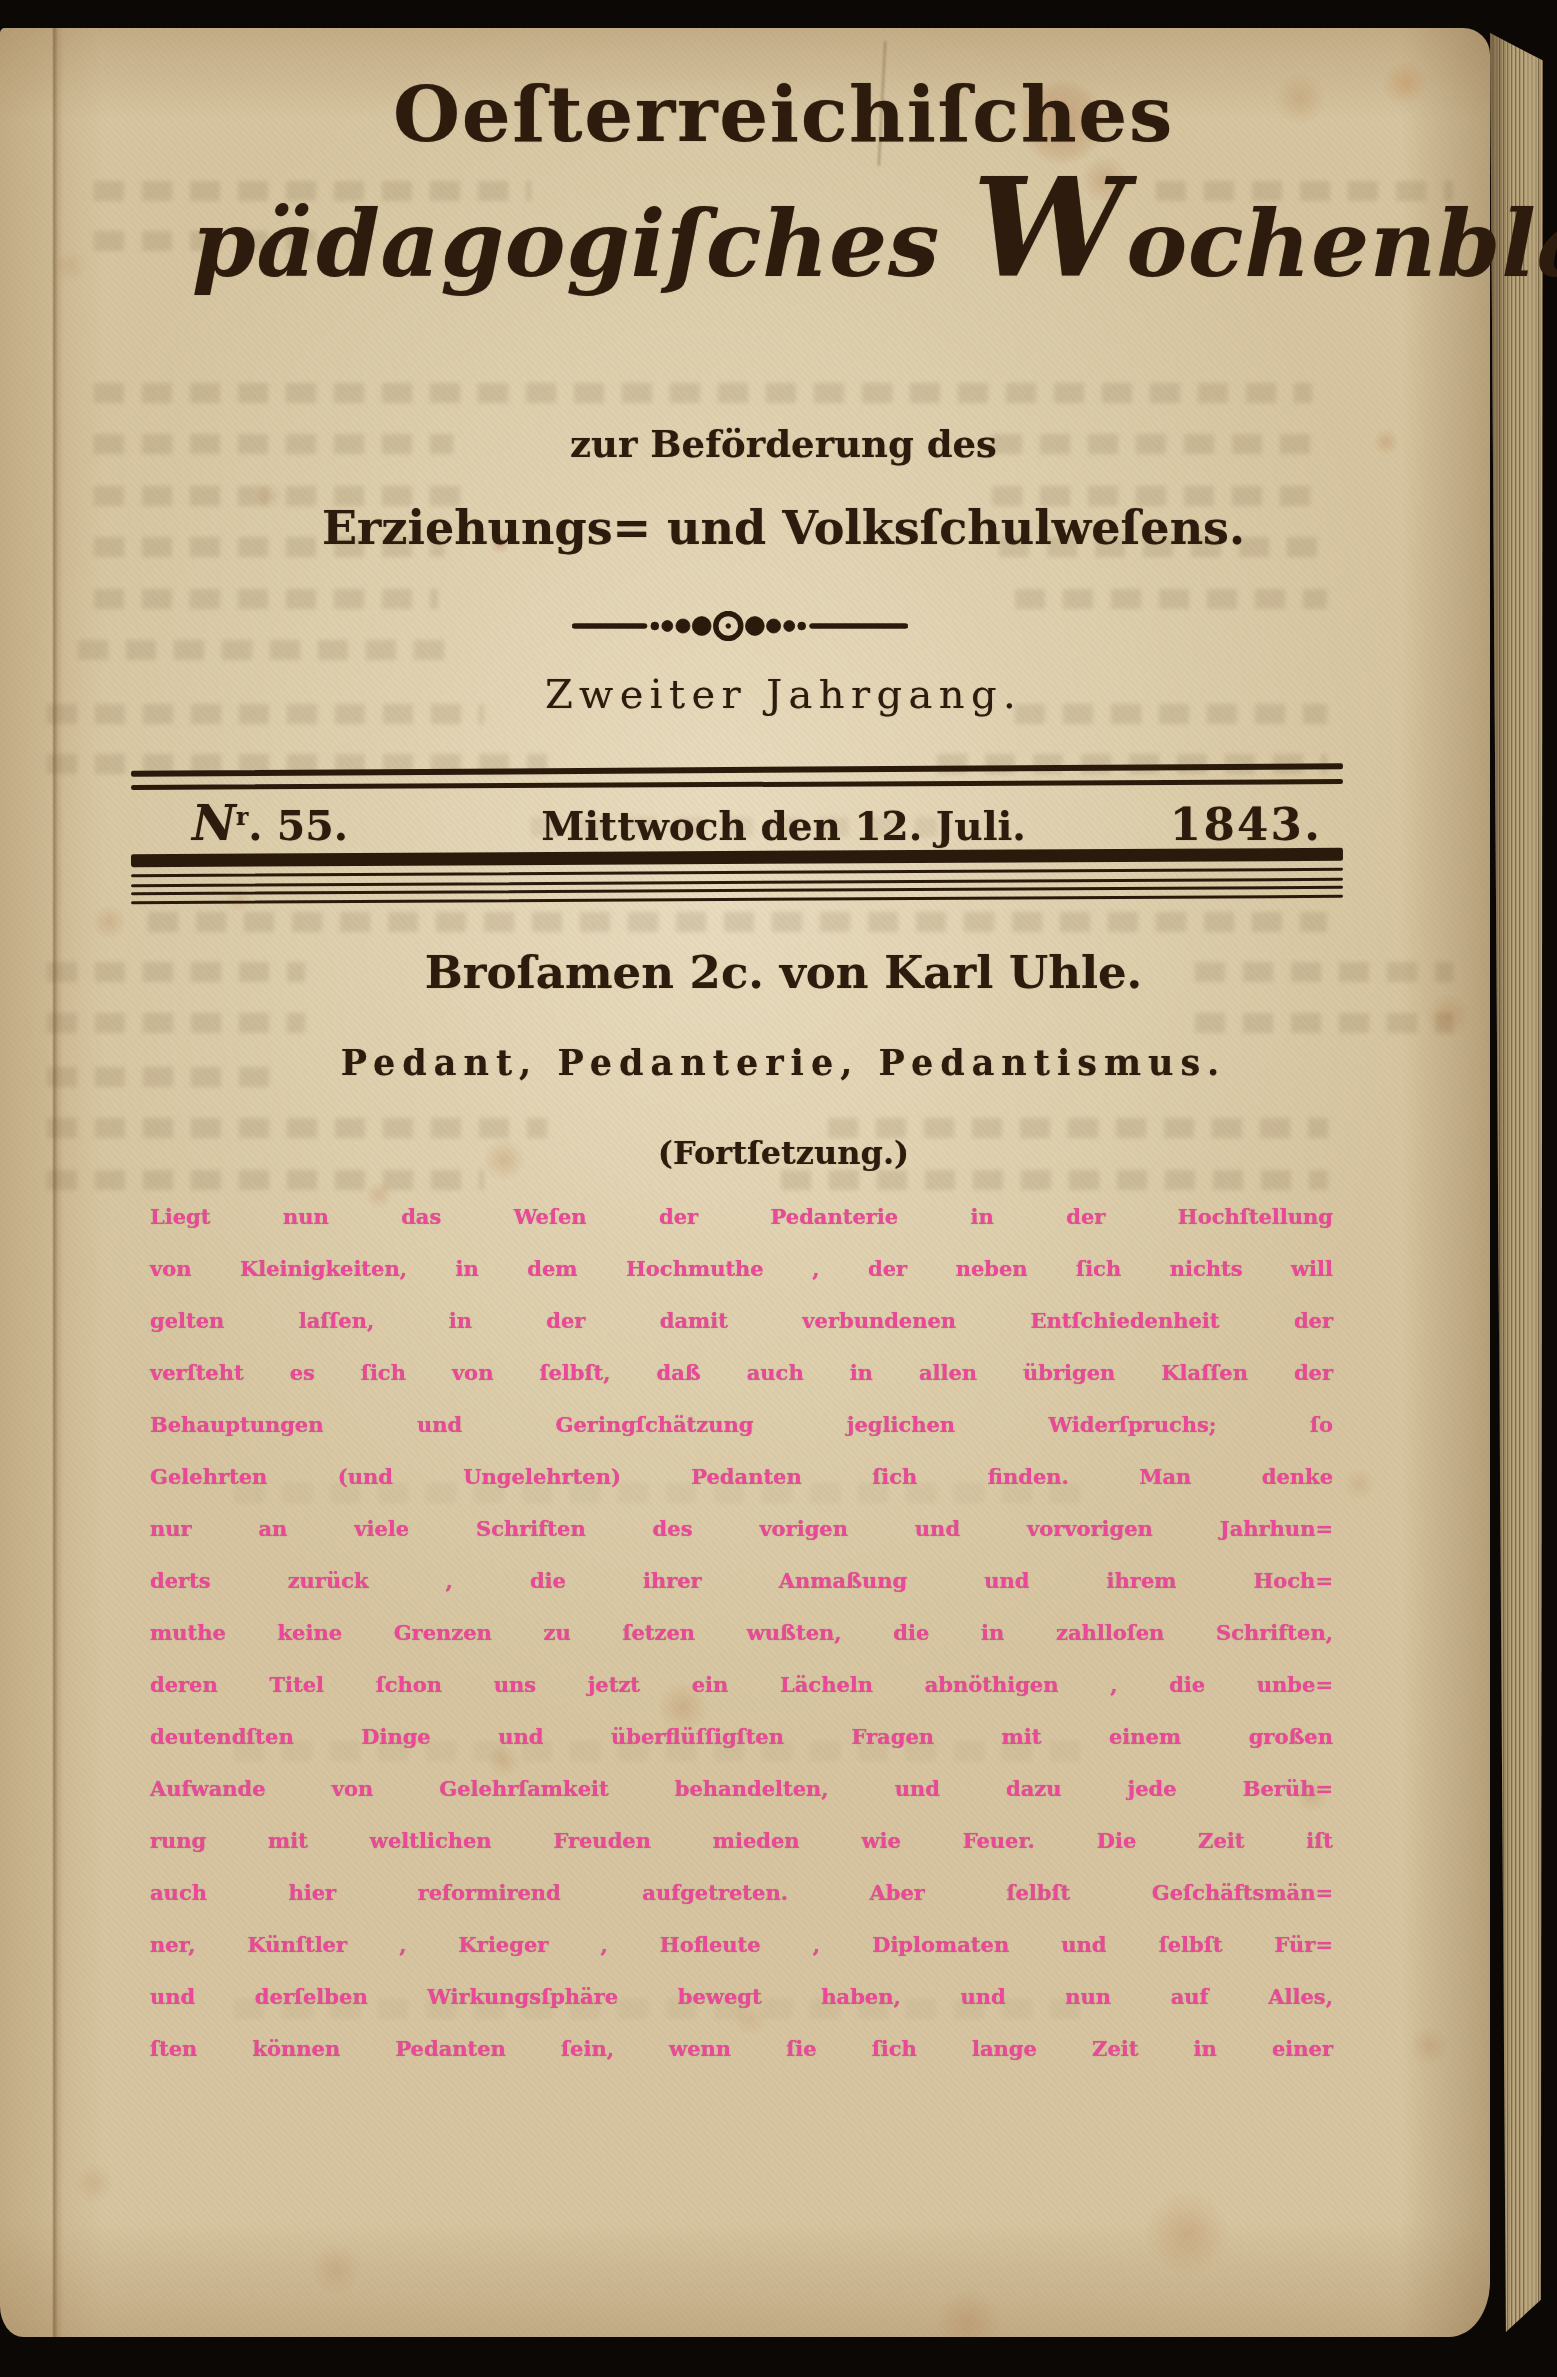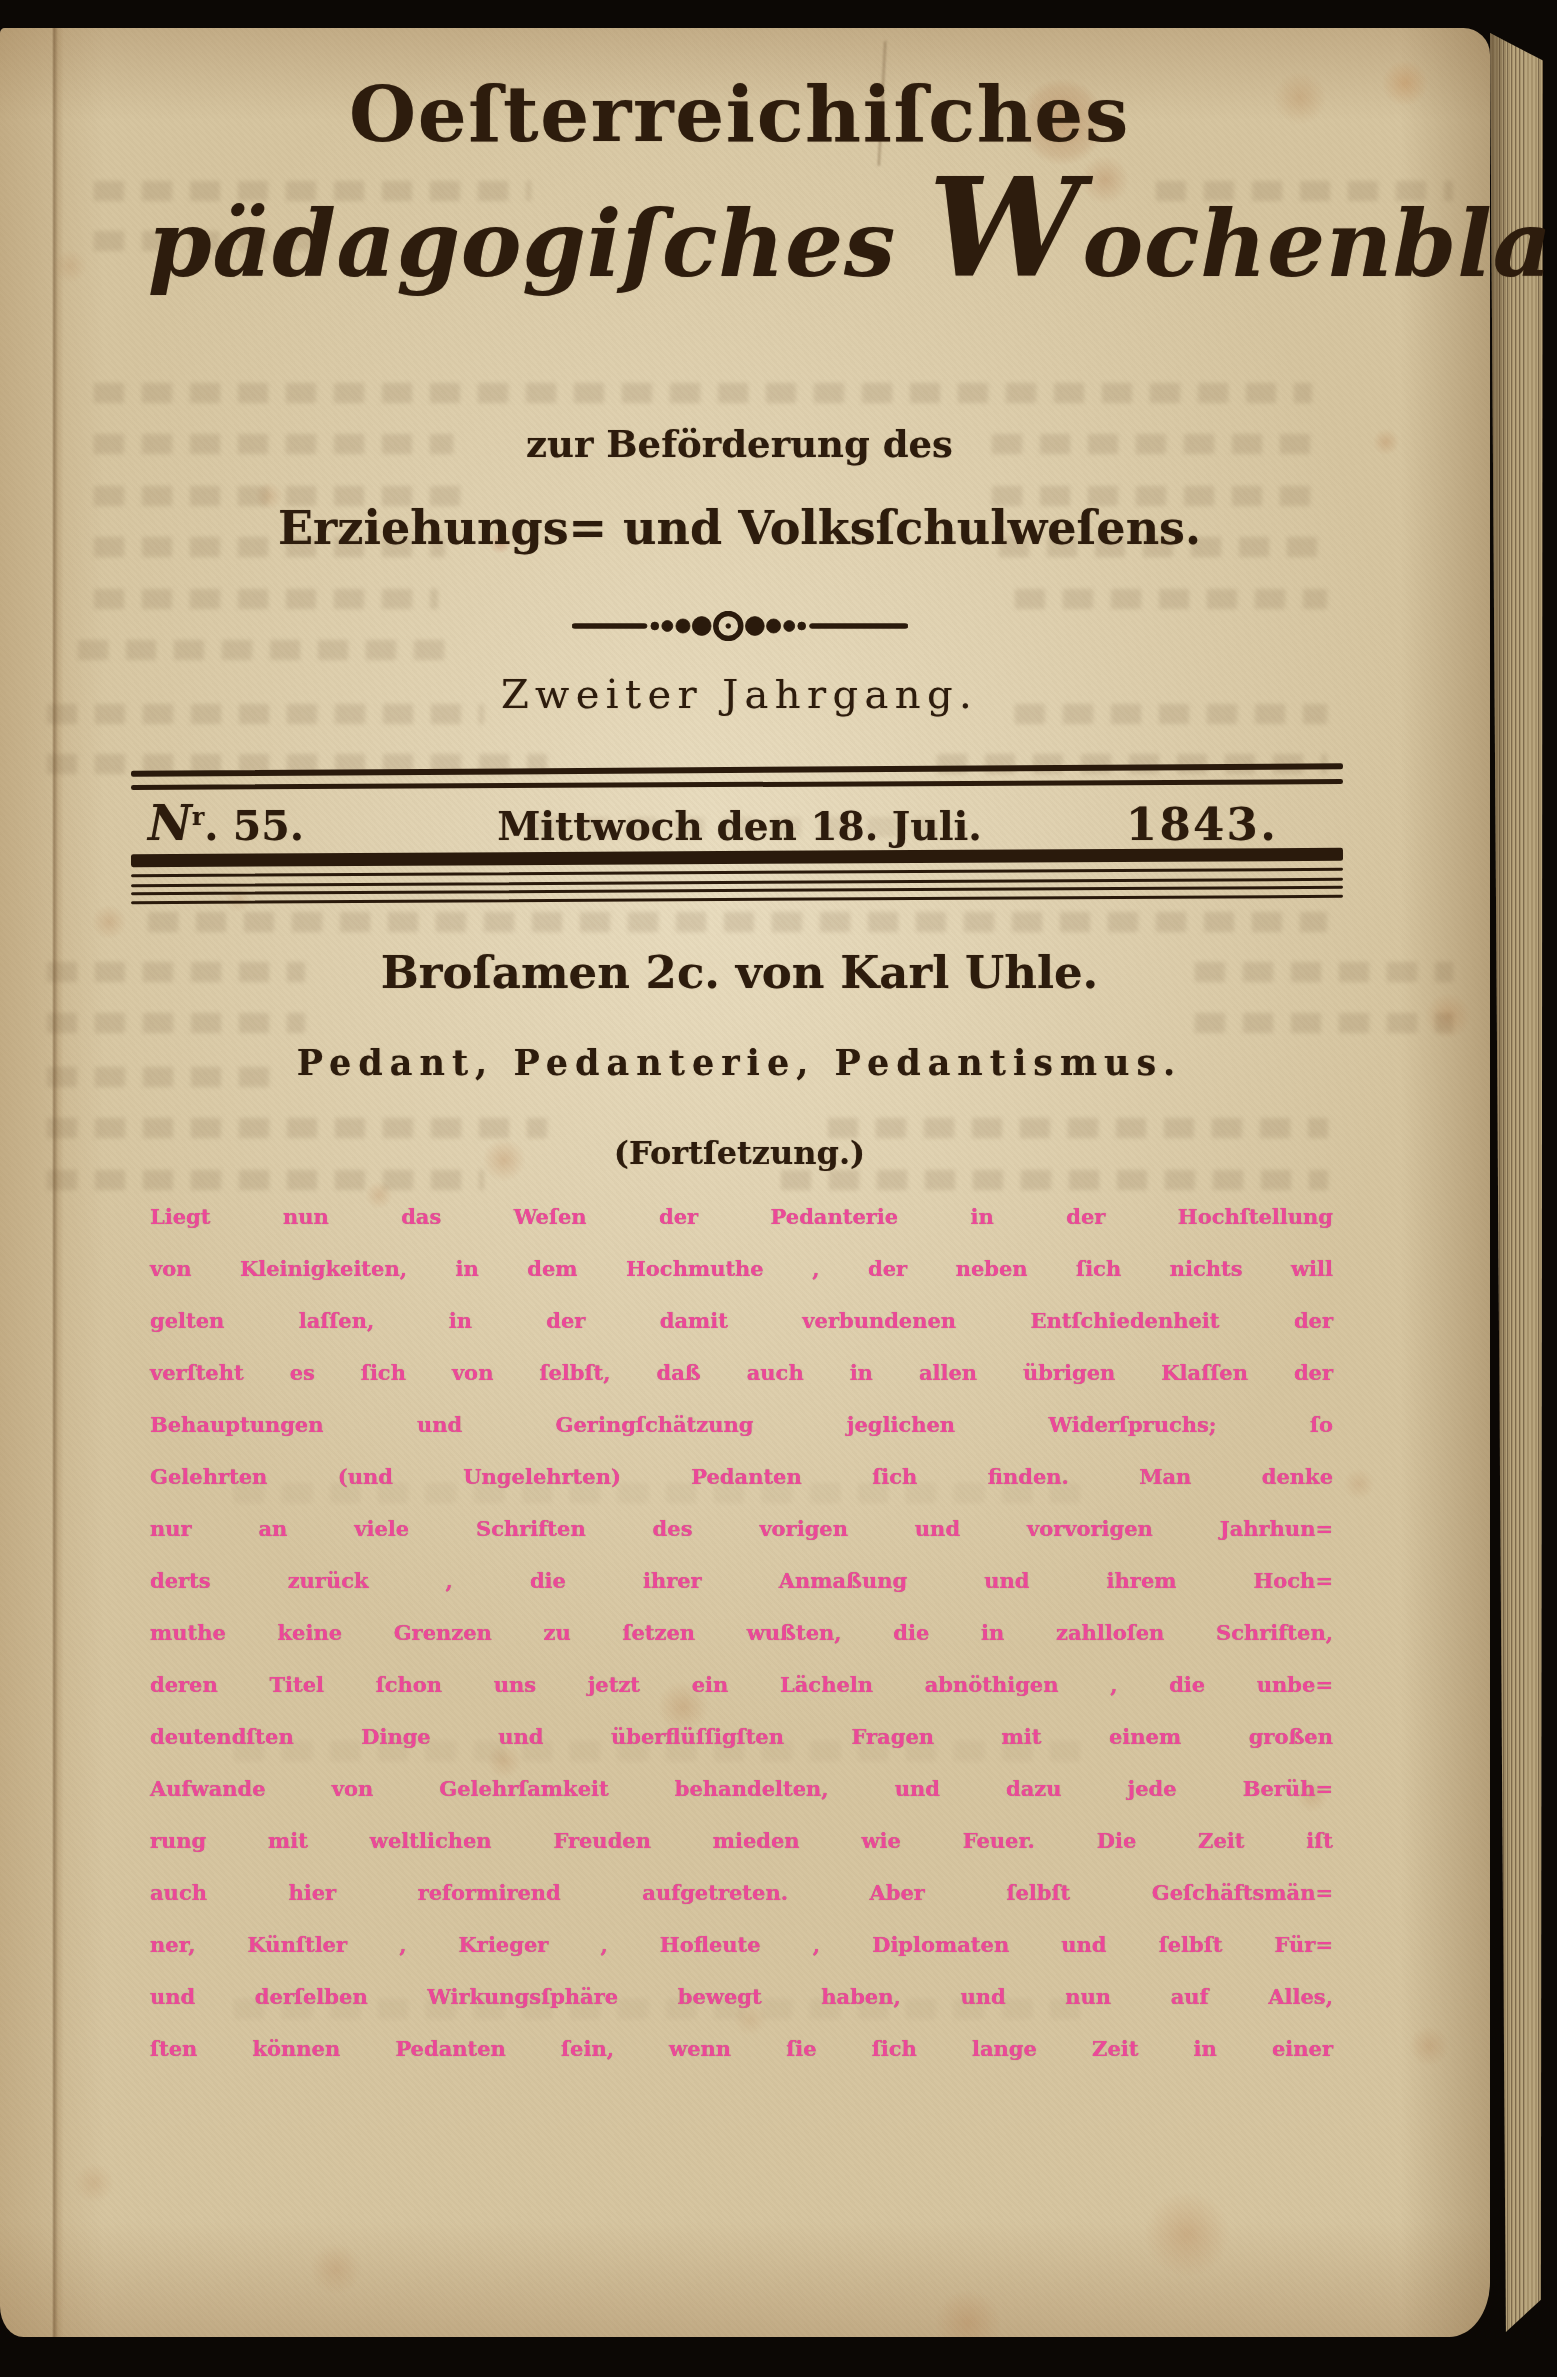--- a/index.html
+++ b/index.html
@@ -63,21 +63,21 @@
     position:absolute;left:881px;top:41px;width:2.3px;height:125px;
     background:rgba(120,95,65,.5);filter:blur(0.8px);transform:rotate(3deg);
   }
   
   .bleed-row{
     position:absolute;height:20px;opacity:.22;filter:blur(2px);
     background:repeating-linear-gradient(90deg, rgba(100,75,45,.6) 0 30px, rgba(100,75,45,0) 30px 48px);
   }
   
   .center-block{position:absolute;left:148px;width:1183px;text-align:center;}
-  .ink{color:#2d1c0d;text-shadow:0 0 0.9px rgba(60,40,20,.5);}
+  .ink{color:#2d1c0d;text-shadow:0 0 0.9px rgba(60,40,20,.5);margin-left:44px;}
   .masthead-1{top:69px;font-size:77px;font-weight:bold;letter-spacing:1.6px;}
   .masthead-2{top:191px;font-size:91px;font-weight:bold;font-style:italic;letter-spacing:0.8px;white-space:nowrap;}
   .masthead-2 .word-blackletter{display:inline-block;}
   .masthead-2 .word-blackletter::first-letter{font-size:1.5em;line-height:0;}
   .subtitle-1{top:422px;font-size:37px;font-weight:bold;}
   .subtitle-2{top:501px;font-size:46px;font-weight:bold;}
   .ornament-wrap{top:611px;}
   .volume{top:671px;font-size:40px;font-weight:normal;letter-spacing:.16em;}
   .rule{position:absolute;background:#2a1a0c;border-radius:2.3px;}
   .rule-a{left:131px;top:767px;width:1212px;height:5.5px;transform:rotate(-.35deg);}
@@ -179,21 +179,21 @@
     </svg>
   </div>
 
   <div class="center-block ink volume">Zweiter Jahrgang.</div>
 
   <div class="rule rule-a"></div>
   <div class="rule rule-b"></div>
 
   <div class="issue-row ink">
     <span class="issue-number"><span class="n">N</span><sup>r</sup><span>. 55.</span></span>
-    <span class="issue-date">Mittwoch den 18. Juli.</span>
+    <span class="issue-date">Mittwoch den 12. Juli.</span>
     <span class="issue-year">1843.</span>
   </div>
 
   <div class="rule rule-thick"></div>
   <div class="rule rule-t1"></div>
   <div class="rule rule-t2"></div>
   <div class="rule rule-t3"></div>
   <div class="rule rule-t4"></div>
 
   <div class="center-block ink article-heading">Broſamen 2c. von Karl Uhle.</div>

